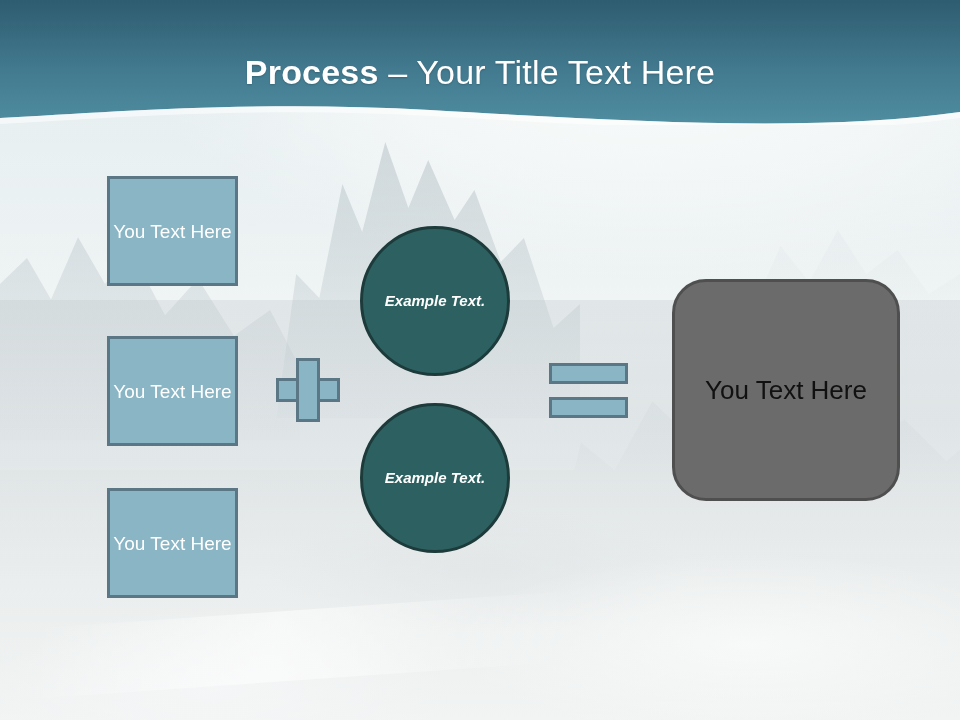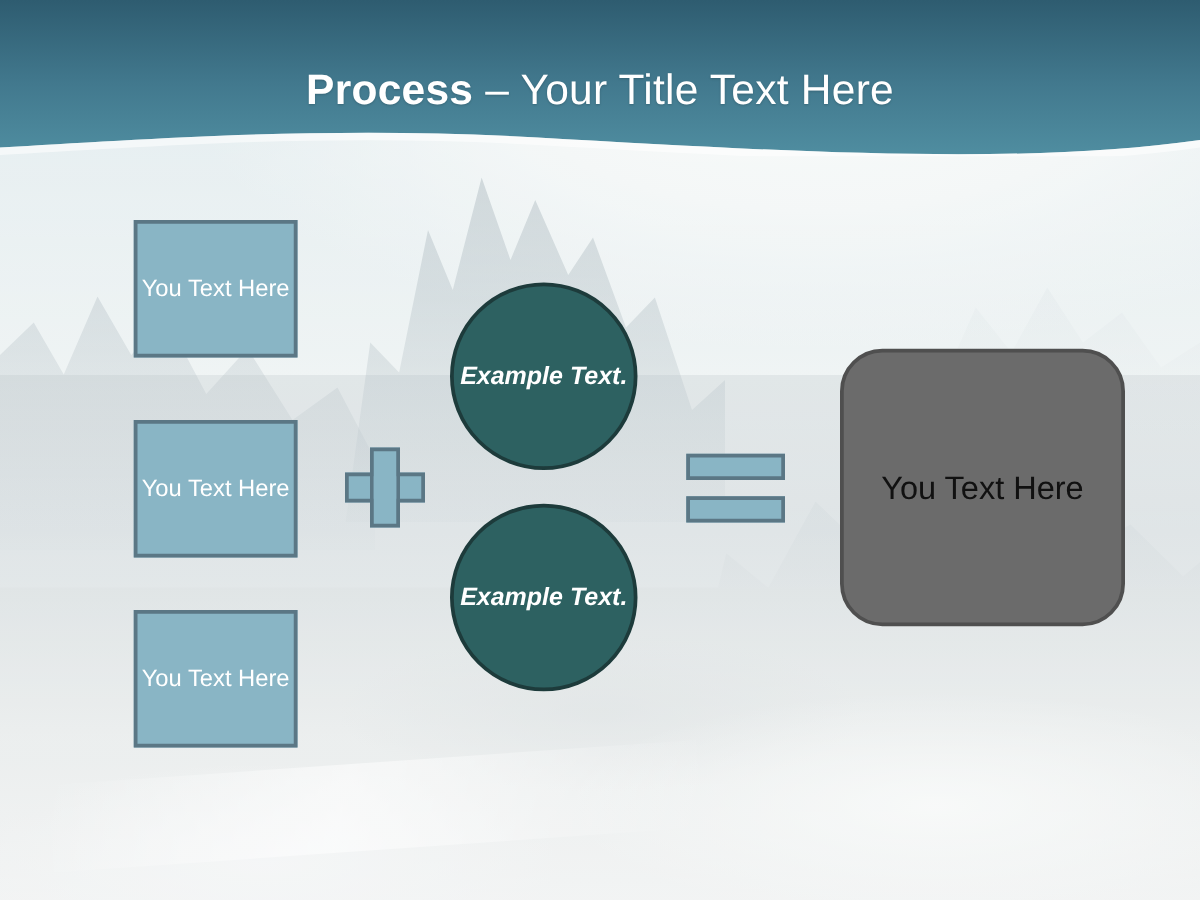--- a/index.html
+++ b/index.html
@@ -107,21 +107,21 @@
     display:flex;align-items:center;justify-content:center;
     color:#ffffff;font-size:19px;line-height:27px;text-align:center;
   }
   .circle{
     position:absolute;
     width:150px;height:150px;border-radius:50%;
     background:#2d6161;
     border:3px solid #1d3b3b;
     box-sizing:border-box;
     display:flex;align-items:center;justify-content:center;
-    color:#ffffff;font-size:20px;line-height:22px;text-align:center;
+    color:#ffffff;font-size:15px;line-height:22px;text-align:center;
     font-weight:bold;font-style:italic;
   }
   .plus{position:absolute;left:276px;top:358px;width:64px;height:64px;}
   .plus i{
     position:absolute;background:#89b5c5;border:3px solid #5b7785;box-sizing:border-box;
   }
   .plus .hbar{left:0;top:20px;width:64px;height:24px;}
   .plus .vbar{left:20px;top:0;width:24px;height:64px;}
   .plus .patch-h{left:23px;top:23px;width:18px;height:18px;background:#89b5c5;border:none;}
 

